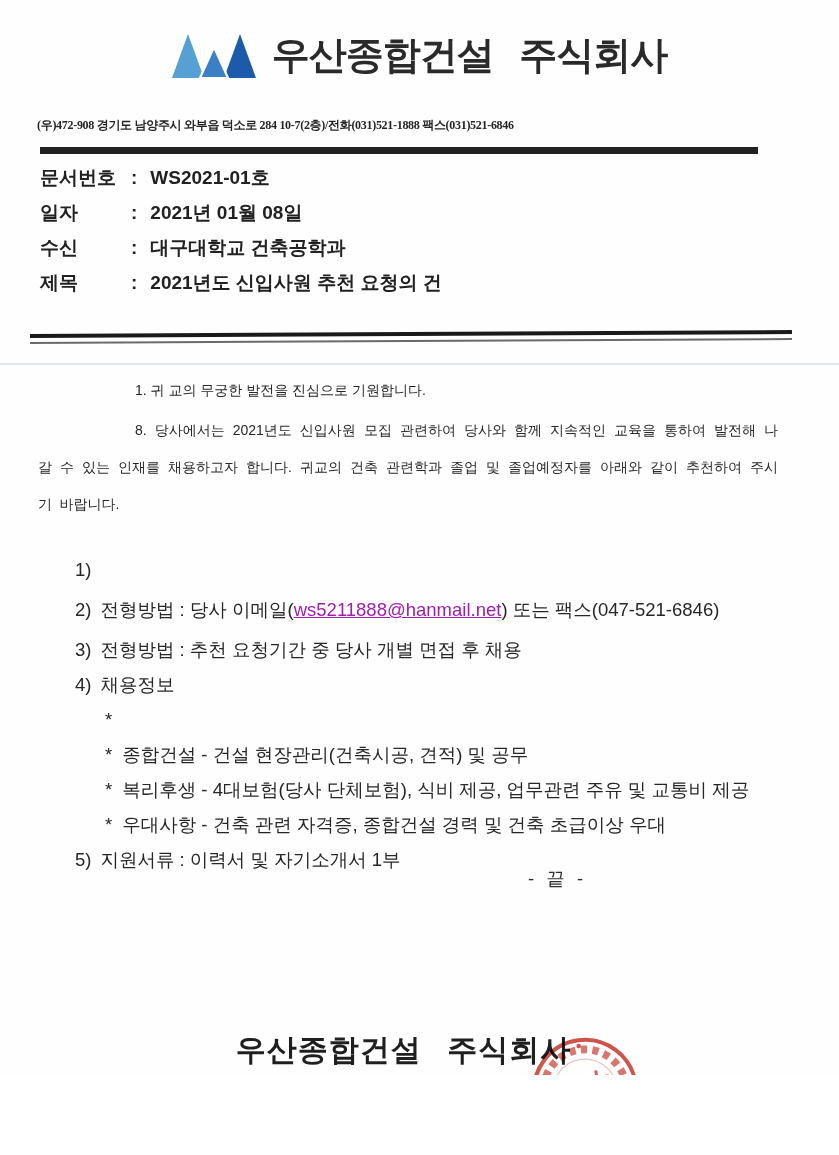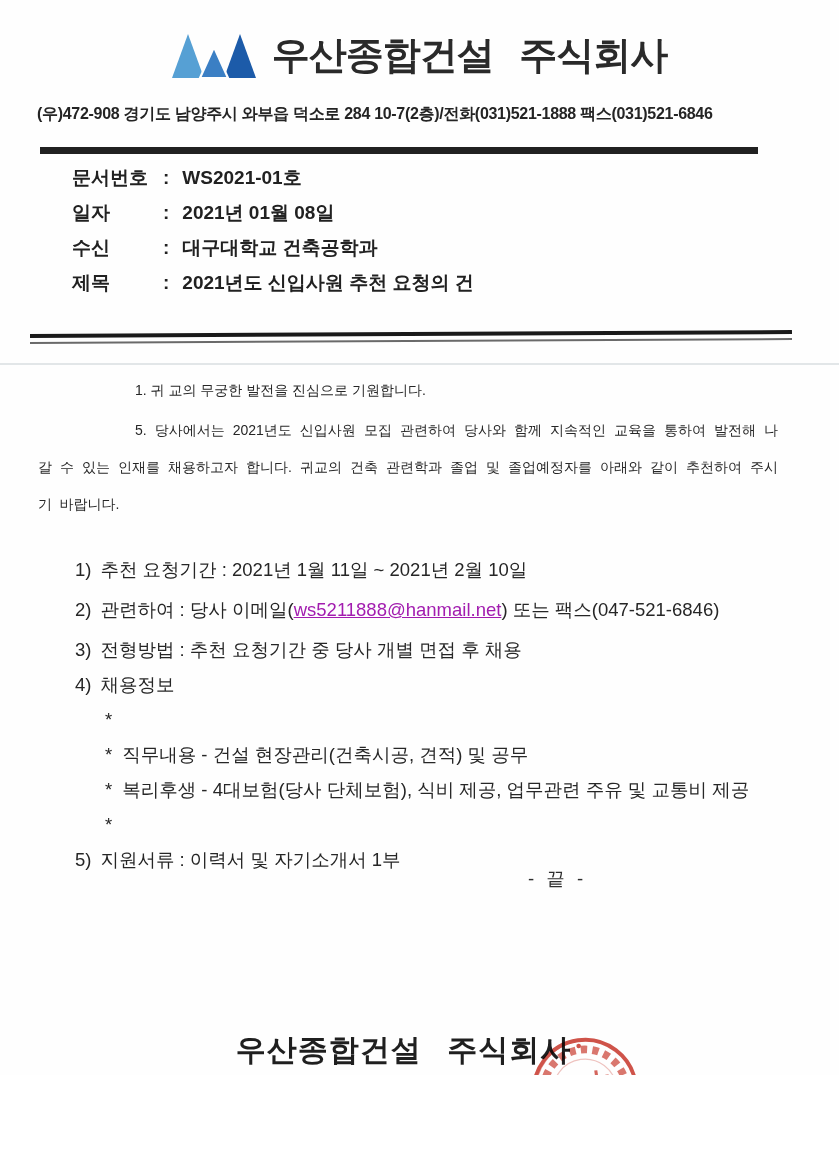--- a/index.html
+++ b/index.html
@@ -5,25 +5,25 @@
   html,body{margin:0;padding:0;background:#ffffff;}
   .page{
     position:relative;width:839px;height:1075px;background:#fefefe;
     font-family:"Liberation Sans","DejaVu Sans",sans-serif;color:#242424;
     overflow:hidden;margin:0 auto;
   }
   
   .brand{position:absolute;top:30px;left:0;width:100%;display:flex;justify-content:center;align-items:center;gap:16px;}
   .logo{flex:0 0 auto;display:block;}
   .company-name{margin:0;font-size:38px;font-weight:700;letter-spacing:-1px;word-spacing:16px;color:#2a2a2a;white-space:nowrap;}
-  .address{position:absolute;top:104px;left:37px;width:770px;font-size:16px;font-weight:600;letter-spacing:-0.3px;white-space:nowrap;color:#242424;}
+  .address{position:absolute;top:117px;left:37px;width:770px;font-size:12px;font-weight:600;letter-spacing:-0.3px;white-space:nowrap;color:#242424;font-family:Liberation Serif, serif;}
   .top-bar{position:absolute;top:147px;left:40px;width:718px;height:7px;background:#212121;}
   
   .meta{position:absolute;top:160px;left:40px;font-size:19px;font-weight:700;color:#212121;}
-  .meta-row{height:35px;line-height:35px;white-space:nowrap;margin-left:32px;}
+  .meta-row{height:35px;line-height:35px;white-space:nowrap;}
   .lbl{display:inline-block;width:84px;text-align:justify;text-align-last:justify;vertical-align:top;}
   .sep{display:inline-block;margin:0 13px 0 7px;}
   
   .double-line{position:absolute;top:334px;left:30px;width:762px;transform:rotate(-0.3deg);transform-origin:left center;}
   .dl-thick{height:4px;background:#1a1a1a;}
   .dl-thin{height:2px;background:#6a6a6a;margin-top:4px;}
   .faint-line{position:absolute;top:363px;left:0;width:100%;height:2px;background:#e2e6e8;}
   
   .body-text{position:absolute;top:372px;left:38px;width:740px;font-size:14px;line-height:37px;font-weight:400;color:#262626;}
   .body-text p{margin:0;}
@@ -78,54 +78,54 @@
   </div>
 
   <div class="double-line">
     <div class="dl-thick"></div>
     <div class="dl-thin"></div>
   </div>
   <div class="faint-line"></div>
 
   <div class="body-text">
     <p class="p1">1. 귀 교의 무궁한 발전을 진심으로 기원합니다.</p>
-    <p class="p2">5. 당사에서는 2021년도 신입사원 모집 관련하여 당사와 함께 지속적인 교육을 통하여 발전해 나갈 수 있는 인재를 채용하고자 합니다. 귀교의 건축 관련학과 졸업 및 졸업예정자를 아래와 같이 추천하여 주시기 바랍니다.</p>
+    <p class="p2">8. 당사에서는 2021년도 신입사원 모집 관련하여 당사와 함께 지속적인 교육을 통하여 발전해 나갈 수 있는 인재를 채용하고자 합니다. 귀교의 건축 관련학과 졸업 및 졸업예정자를 아래와 같이 추천하여 주시기 바랍니다.</p>
   </div>
 
   <div class="list">
     <div class="li g40">
       <span class="num">1)</span>
-      <span>추천 요청기간 : 2021년 1월 11일 ~ 2021년 2월 10일</span>
     </div>
     <div class="li g40">
       <span class="num">2)</span>
-      <span><span>관련하여 : 당사 이메일(</span><a class="email">ws5211888@hanmail.net</a><span>) 또는 팩스(047-521-6846)</span></span>
+      <span><span>전형방법 : 당사 이메일(</span><a class="email">ws5211888@hanmail.net</a><span>) 또는 팩스(047-521-6846)</span></span>
     </div>
     <div class="li g40">
       <span class="num">3)</span>
       <span>전형방법 : 추천 요청기간 중 당사 개별 면접 후 채용</span>
     </div>
     <div class="li">
       <span class="num">4)</span>
       <span>채용정보</span>
     </div>
 
     <div class="li sub">
       <span class="bullet">*</span>
     </div>
     <div class="li sub">
       <span class="bullet">*</span>
-      <span>직무내용 - 건설 현장관리(건축시공, 견적) 및 공무</span>
+      <span>종합건설 - 건설 현장관리(건축시공, 견적) 및 공무</span>
     </div>
     <div class="li sub">
       <span class="bullet">*</span>
       <span>복리후생 - 4대보험(당사 단체보험), 식비 제공, 업무관련 주유 및 교통비 제공</span>
     </div>
     <div class="li sub">
       <span class="bullet">*</span>
+      <span>우대사항 - 건축 관련 자격증, 종합건설 경력 및 건축 초급이상 우대</span>
     </div>
 
     <div class="li">
       <span class="num">5)</span>
       <span>지원서류 : 이력서 및 자기소개서 1부</span>
     </div>
   </div>
 
   <div class="end-mark">- 끝 -</div>
 

